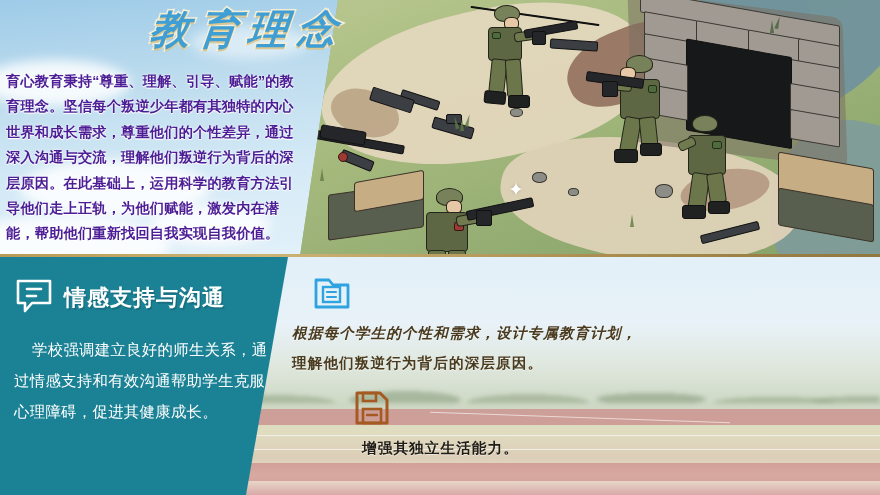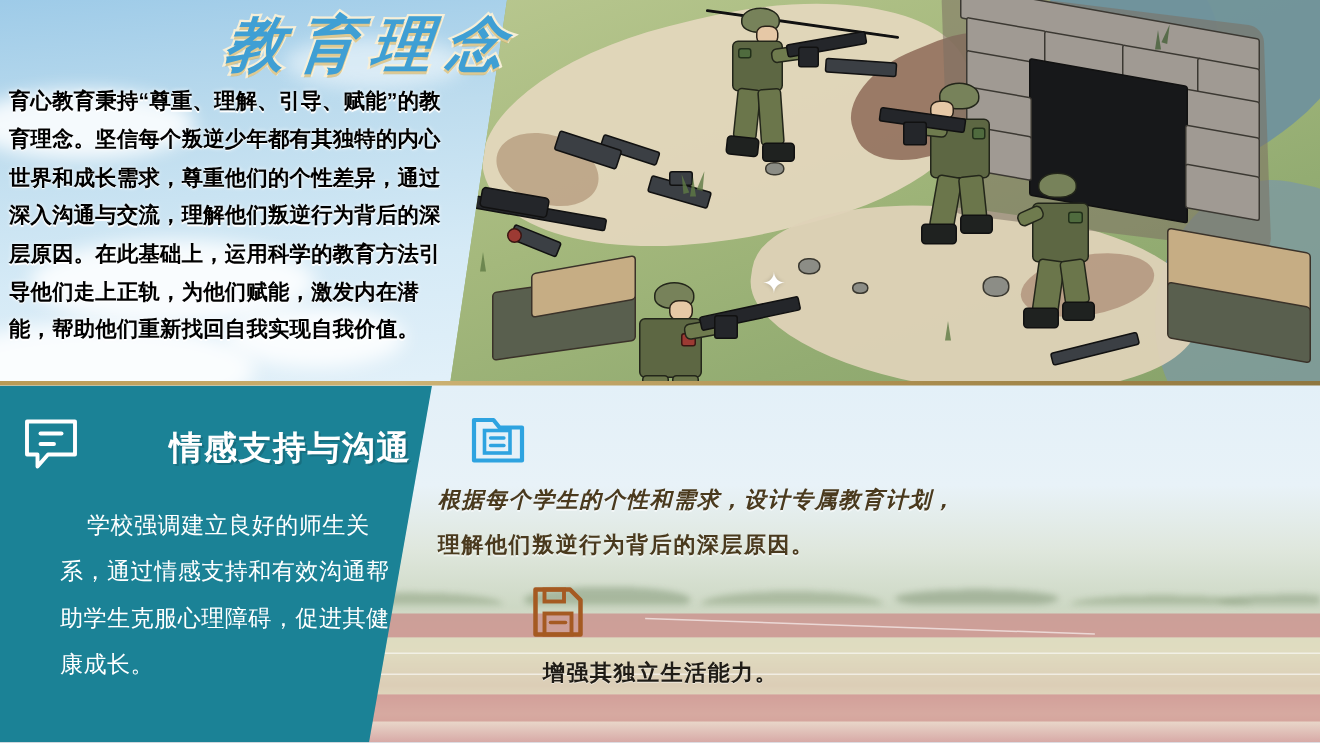--- a/index.html
+++ b/index.html
@@ -33,22 +33,22 @@
     color:#3f9fd4;
     -webkit-text-stroke:3px #f6efd8;
     paint-order:stroke fill;
     text-shadow:0 2px 0 rgba(200,170,90,.55), 0 0 2px #f6efd8;
     white-space:nowrap;
     transform:skewX(-6deg);
   }
 
   
   .intro {
-    position:absolute; left:6px; top:56px; width:296px; z-index:6;
-    color:#000000; font-weight:800; font-size:14.2px; line-height:25.4px;
+    position:absolute; left:6px; top:69px; width:296px; z-index:6;
+    color:#4c1d95; font-weight:800; font-size:14.2px; line-height:25.4px;
     letter-spacing:.2px;
     text-shadow:0 1px 0 rgba(255,255,255,.95), 0 0 3px rgba(255,255,255,.9);
   }
 
   
   .illus {
     position:absolute; left:300px; top:0; width:580px; height:256px;
     clip-path:polygon(38px 0, 580px 0, 580px 256px, 0px 256px);
     overflow:hidden;
     background:#9db27a;
@@ -153,21 +153,21 @@
   
   .teal-panel {
     position:absolute; left:0; top:257px; width:320px; height:238px;
     background:#1b8296;
     clip-path:polygon(0 0, 288px 0, 246px 238px, 0 238px);
     z-index:10;
   }
 
   .sec { position:absolute; z-index:14; }
 
-  .sec-head { display:flex; align-items:center; gap:10px;justify-content:space-between; }
+  .sec-head { display:flex; align-items:center; gap:10px; }
   .sec-icon { flex:0 0 auto; display:block; }
 
   .h-white {
     color:#ffffff; font-size:22px; font-weight:900; letter-spacing:1px;
     text-shadow:1.5px 1.5px 0 rgba(0,0,0,.14);
     white-space:nowrap;
   }
   .h-blue {
     color:#2ea3e0; font-size:23px; font-weight:900; letter-spacing:1px;
     -webkit-text-stroke:.6px #ffffff;
@@ -179,21 +179,20 @@
     color:#2b2117; font-size:23px; font-weight:900; letter-spacing:1px;
     -webkit-text-stroke:.7px #e8e2d4;
     paint-order:stroke fill;
     text-shadow:1.5px 1.5px 0 rgba(255,255,255,.5);
     white-space:nowrap;
   }
 
   .p-white {
     color:#ffffff; font-size:15.4px; line-height:31px; letter-spacing:.3px;
     text-indent:18px;
-    margin-left:26px;
   }
   .p-olive {
     font-family:"DejaVu Serif","Liberation Serif",serif;
     color:#4a3a1e; font-size:14.6px; line-height:30px; font-weight:700; letter-spacing:1.1px;
     text-shadow:0 1px 0 rgba(255,255,255,.55);
   }
   .p-dark {
     font-family:"DejaVu Serif","Liberation Serif",serif;
     color:#1f1c16; font-size:14.6px; line-height:31px; font-weight:700; letter-spacing:1.1px;
     text-shadow:0 1px 0 rgba(255,255,255,.5);

